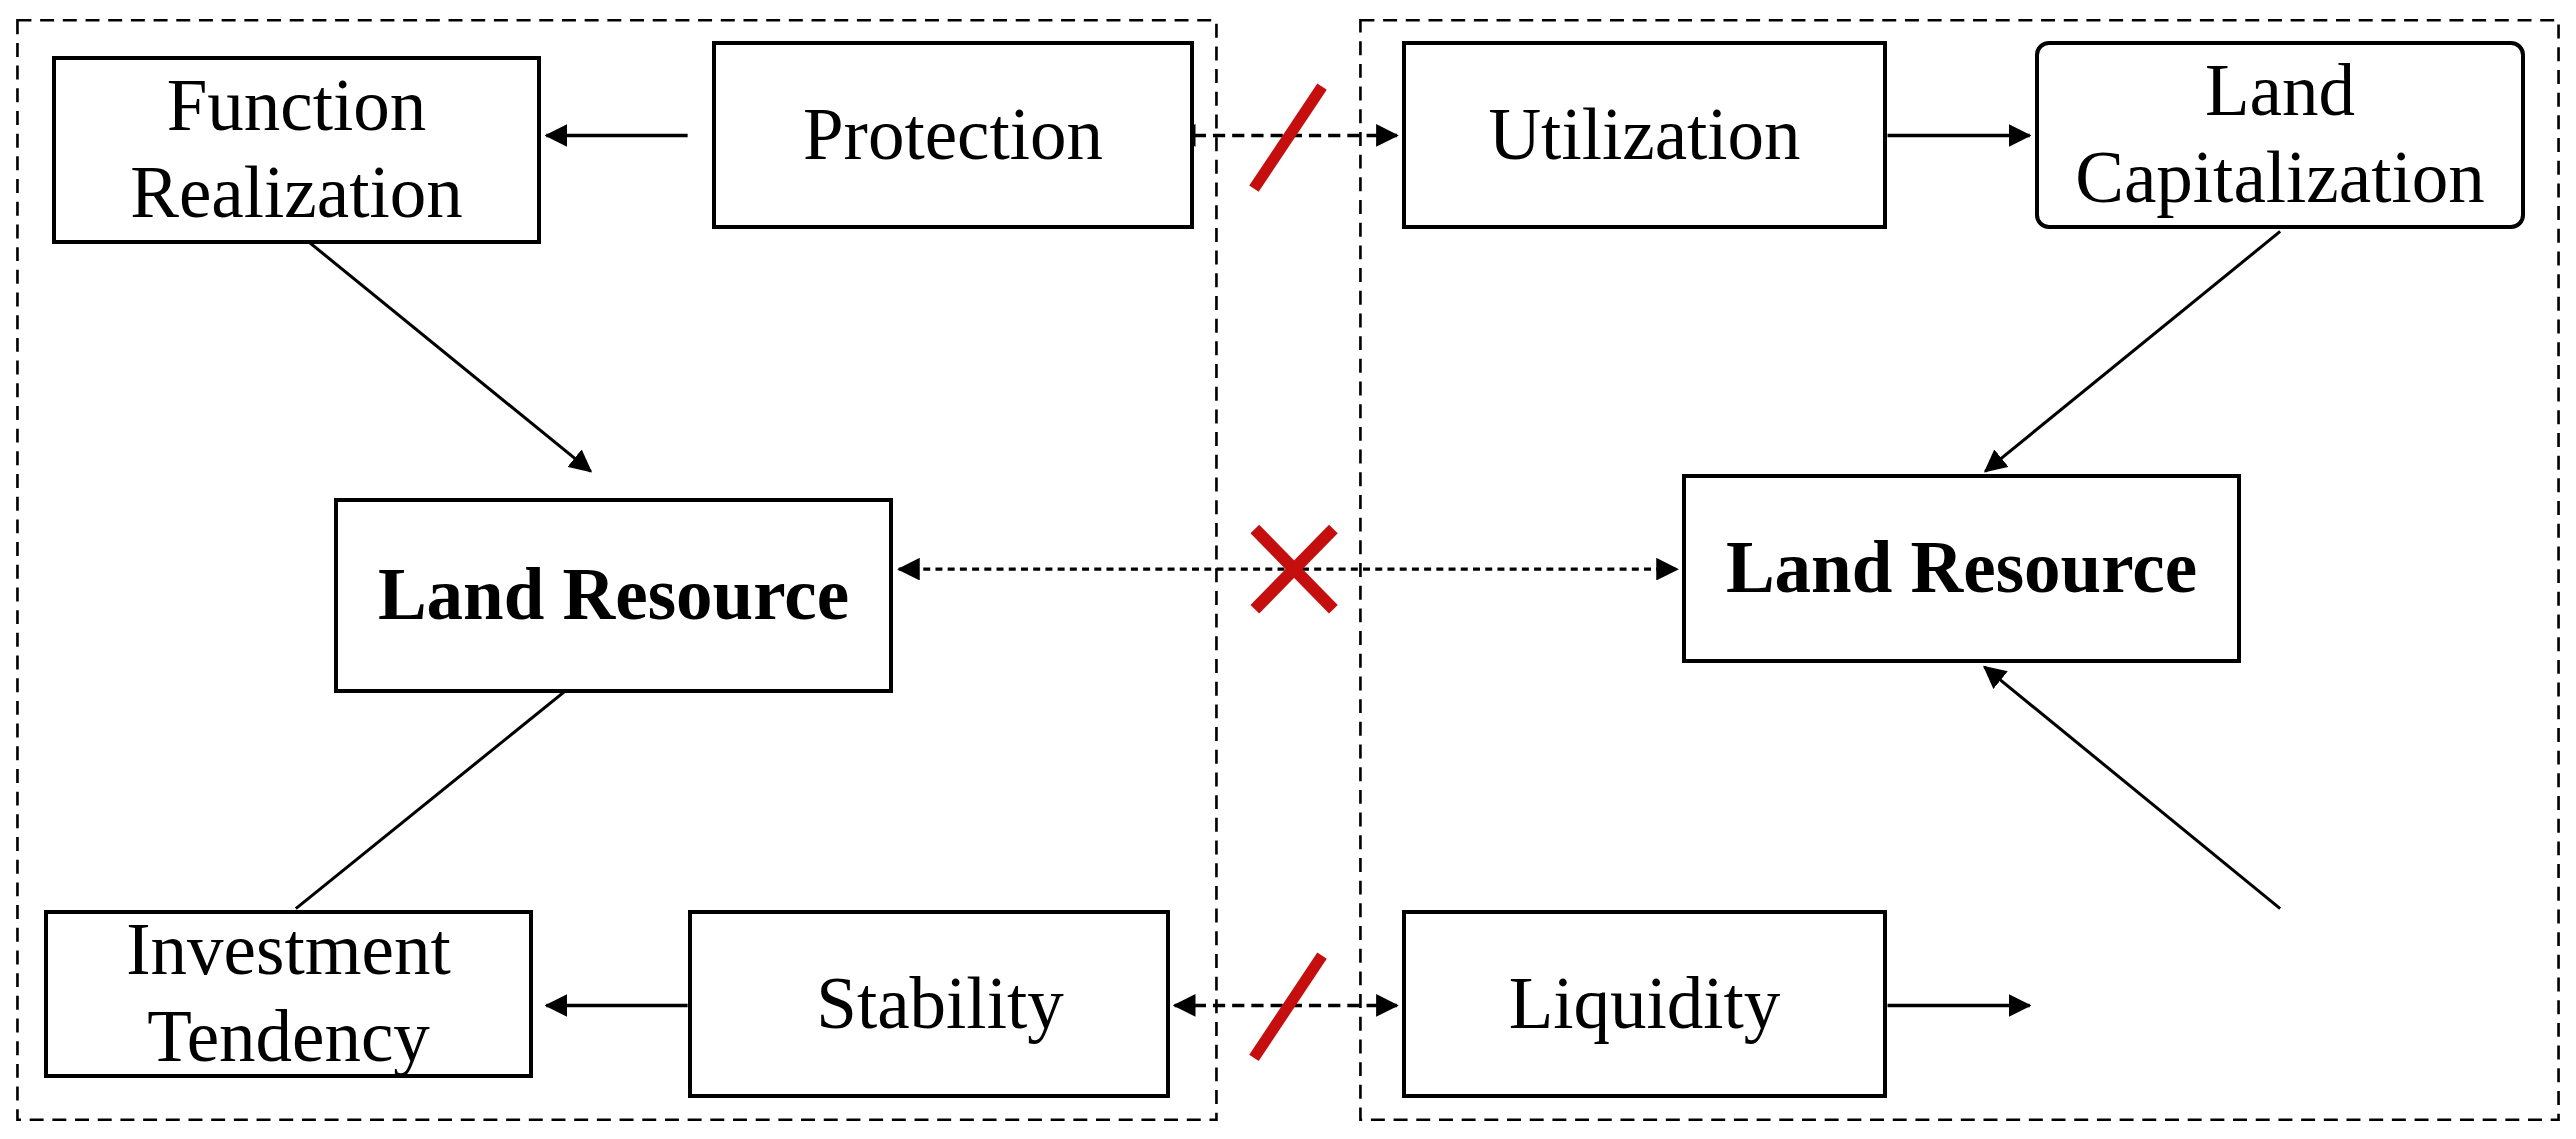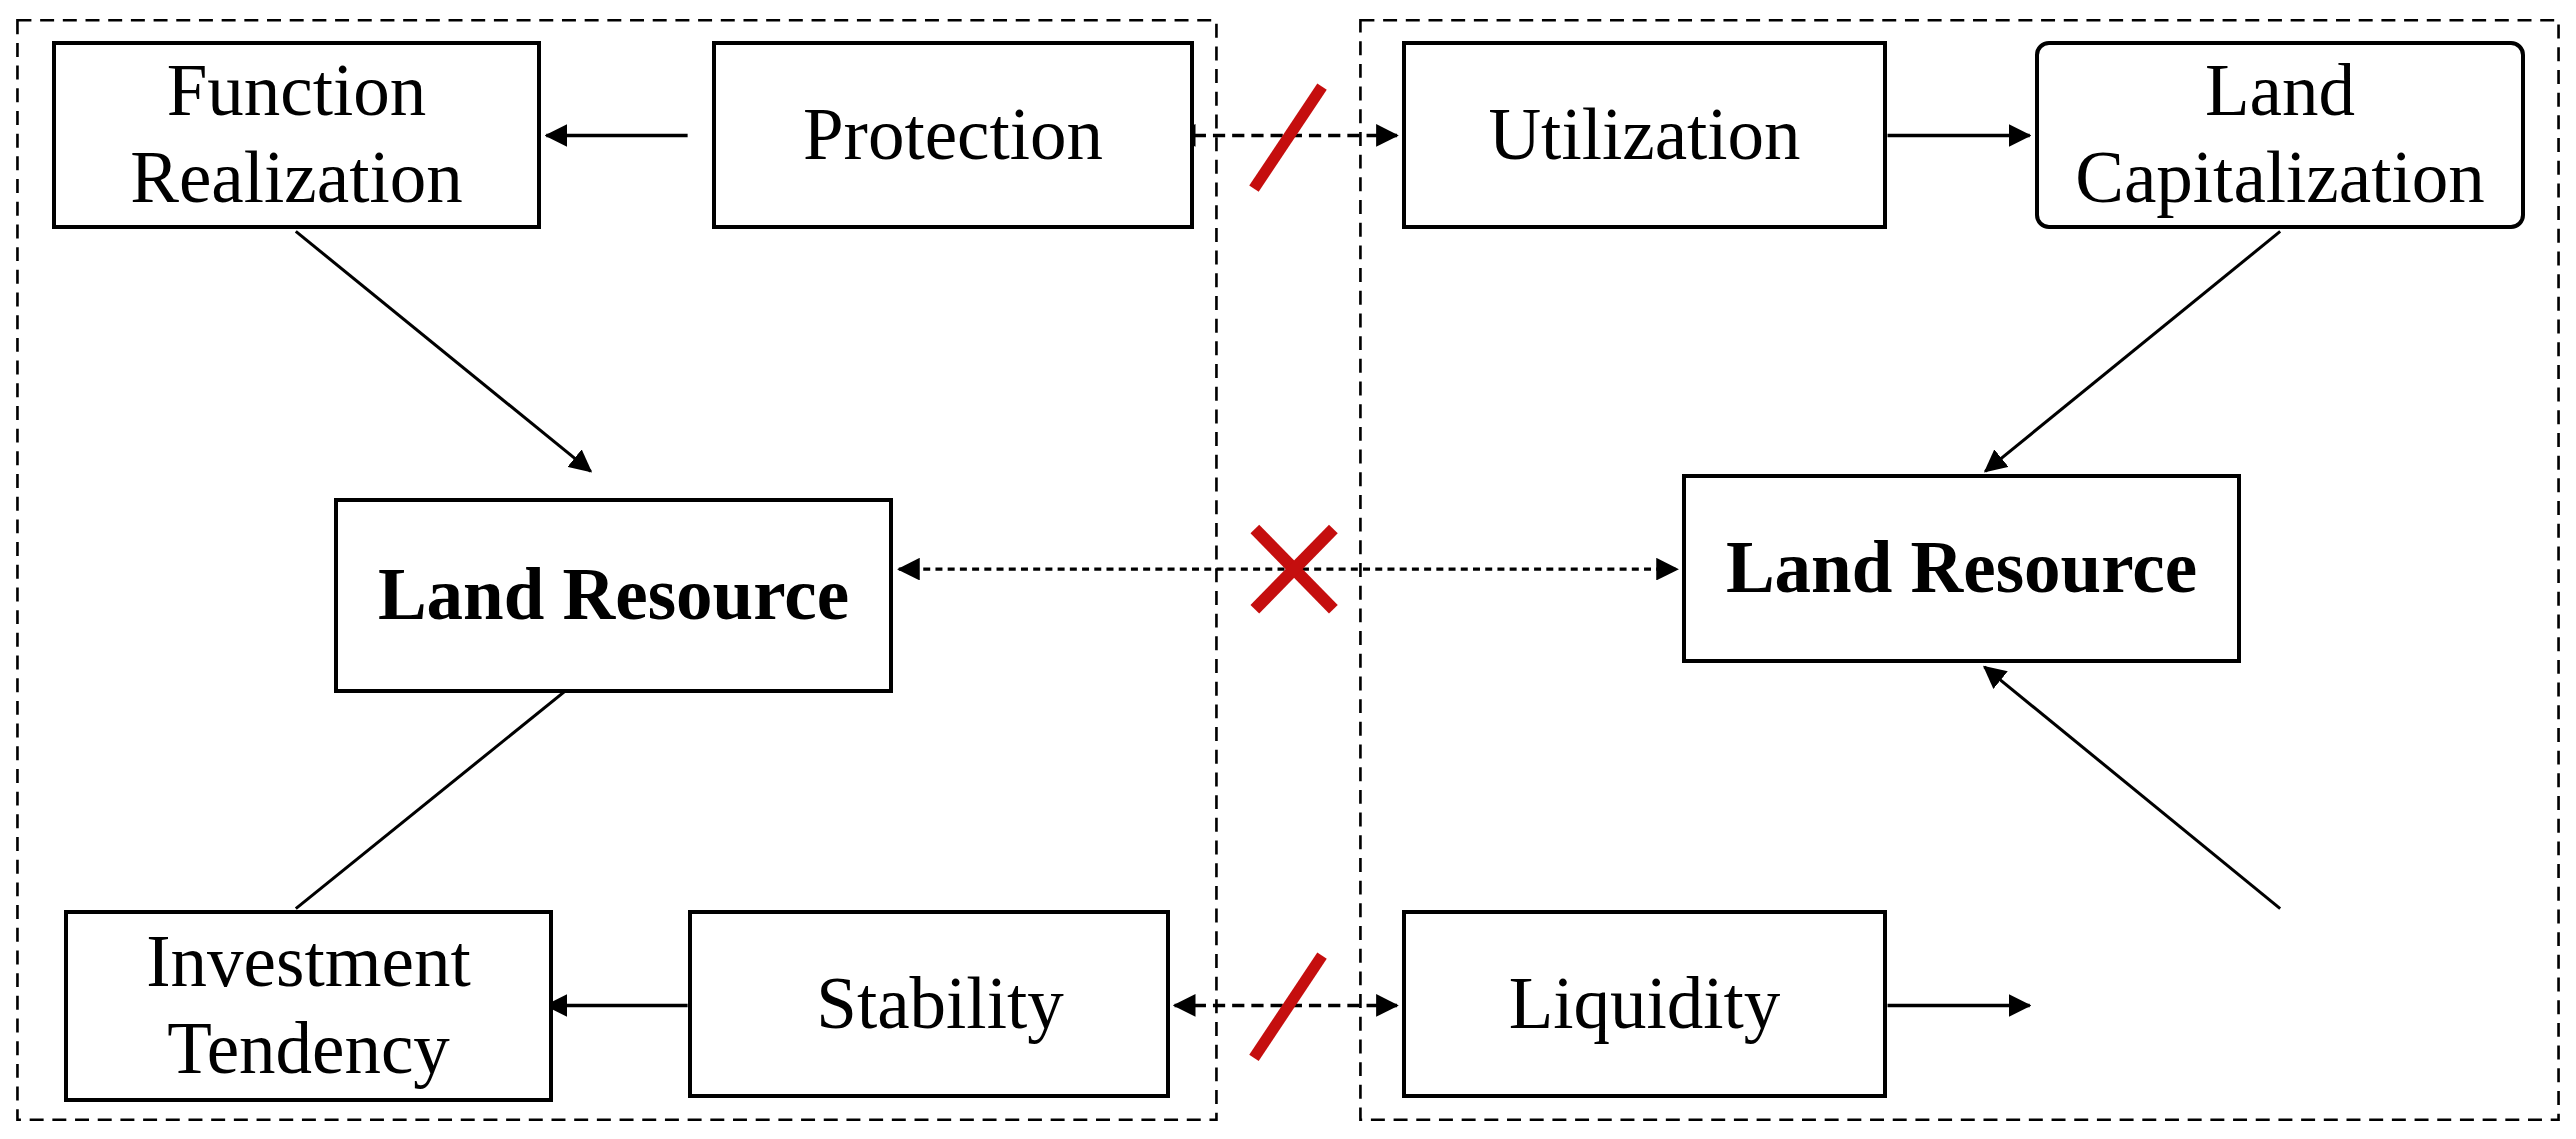--- a/index.html
+++ b/index.html
@@ -35,27 +35,27 @@
     font-family: "Liberation Serif", "DejaVu Serif", serif;
     font-size: 73px;
     line-height: 1.19;
     color: #000000;
     padding: 0 14px;
   }
   .node.core {
     font-weight: bold;
   }
   
-  #n-function-realization { left: 52px;   top: 41px;   width: 489px; height: 188px; }
+  #n-function-realization { left: 52px;   top: 56px;   width: 489px; height: 188px; }
   #n-protection           { left: 692px;  top: 41px;   width: 482px; height: 188px; margin-left: 20px; }
   #n-utilization          { left: 1402px; top: 41px;   width: 485px; height: 188px; }
   #n-land-capitalization  { left: 2035px; top: 41px;   width: 490px; height: 188px; border-radius: 14px; }
   #n-land-resource        { left: 334px;  top: 474px;  width: 559px; height: 195px; margin-top: 24px; }
   #n-land-capital         { left: 1682px; top: 474px;  width: 559px; height: 189px; }
-  #n-investment-tendency  { left: 64px;   top: 910px; width: 489px; height: 192px; }
+  #n-investment-tendency  { left: 44px;   top: 910px; width: 489px; height: 168px; }
   #n-stability            { left: 688px;  top: 910px; width: 482px; height: 188px; padding-left: 36px; }
   #n-liquidity            { left: 1402px; top: 910px; width: 485px; height: 188px; }
   #n-capital-financing    { left: 2035px; top: 910px; width: 490px; height: 188px; }
 </style>
 </head>
 <body>
 
 <div id="stage">
 
   <svg id="edges-layer" viewBox="0 0 2952 1306" xmlns="http://www.w3.org/2000/svg">

